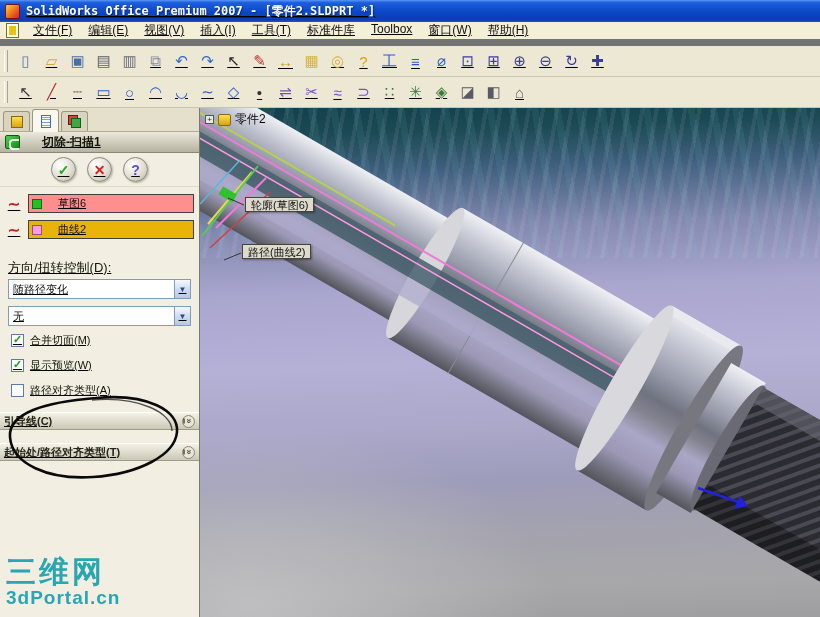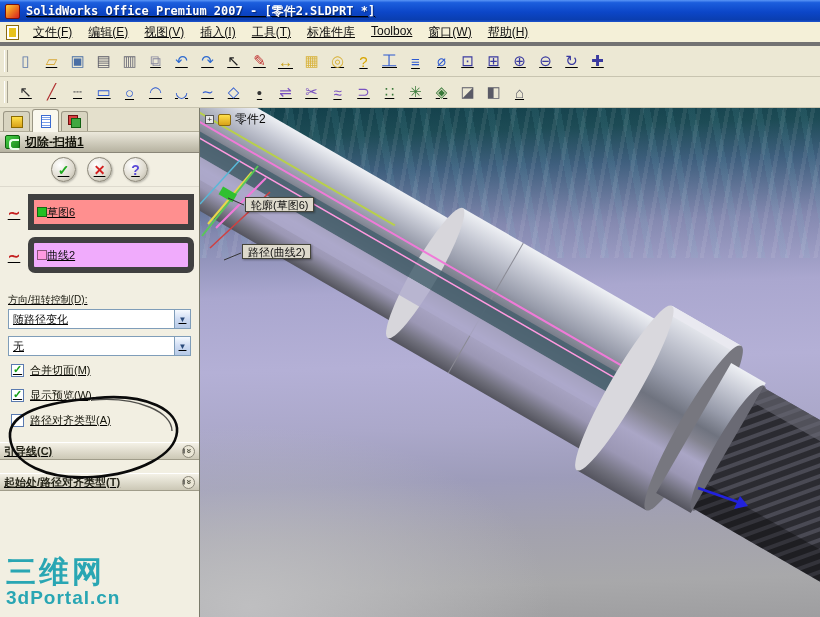--- a/index.html
+++ b/index.html
@@ -9,21 +9,21 @@
 
   
   .titlebar { height:22px; background:linear-gradient(180deg,#5a96f6 0%,#1c5edd 12%,#0c46c8 55%,#0a3eb0 90%,#1f55cf 100%);
     display:flex; align-items:center; gap:6px; padding:0 5px; color:#fff;
     font-family:"DejaVu Sans Mono", monospace; font-size:12px; font-weight:bold; }
   .app-icon { width:15px; height:15px; border-radius:2px; background:linear-gradient(135deg,#ffd23a 0%,#f08020 45%,#d82020 100%);
     border:1px solid #7a1010; flex:0 0 auto; }
   .title-text { white-space:nowrap; text-shadow:1px 1px 1px rgba(0,0,0,.4); }
 
   
-  .menubar { height:24px; background:#f4f0d8; border-bottom:4px solid #737373; display:flex; align-items:center; padding-left:4px; font-size:12px; color:#111; }
+  .menubar { height:24px; background:#f4f0d8; border-bottom:7px solid #737373; display:flex; align-items:center; padding-left:4px; font-size:12px; color:#111; }
   .menu-doc-icon { width:13px; height:15px; background:#fff; border:1px solid #8a6a10; margin:0 6px 0 2px; position:relative; }
   .menu-doc-icon::after { content:""; position:absolute; inset:2px; background:#e8c21a; }
   .menu-item { padding:3px 8px; cursor:default; }
 
   
   .toolbar { height:31px; background:#ece8d4; border-bottom:1px solid #c8c4b0; display:flex; align-items:center; padding:0 2px; }
   .tb-handle { width:4px; height:22px; margin:0 5px 0 2px; border-left:1px solid #fff; border-right:1px solid #a8a494; }
   .tb-icon { width:25px; height:24px; display:flex; align-items:center; justify-content:center; font-size:15px; border:1px solid transparent; border-radius:2px; cursor:default; }
 
   
@@ -34,44 +34,44 @@
   .pm-tabs { height:24px; background:#e4e0cc; border-bottom:1px solid #b0ac98; display:flex; align-items:flex-end; padding-left:3px; gap:2px; }
   .pm-tab { width:27px; height:20px; border:1px solid #9a9684; border-bottom:none; border-radius:3px 3px 0 0; background:#d8d4c0; display:flex; align-items:center; justify-content:center; }
   .pm-tab.active { background:#faf8ee; height:23px; margin-bottom:-1px; z-index:2; }
   .ti-feature { width:12px; height:12px; background:linear-gradient(180deg,#ffe04a,#d8a21a); border:1px solid #8a6a00; }
   .ti-doc { width:10px; height:13px; background:#fff; border:1px solid #3a6ad0;
     background-image:repeating-linear-gradient(180deg,#7aa0e8 0 1px,transparent 1px 3px); background-position:0 3px; }
   .ti-config { position:relative; width:13px; height:13px; }
   .ti-config::before { content:""; position:absolute; left:0; top:0; width:8px; height:8px; background:#d84040; border:1px solid #701010; }
   .ti-config::after { content:""; position:absolute; right:0; bottom:0; width:8px; height:8px; background:#40a840; border:1px solid #106010; }
 
-  .pm-title { height:21px; background:linear-gradient(180deg,#ece9dc,#b6b2a0); border-bottom:1px solid #8a8678; display:flex; align-items:center; gap:5px; padding:0 5px; font-size:12px; font-weight:bold; color:#14140a; }
+  .pm-title { height:21px; background:linear-gradient(180deg,#ece9dc,#b6b2a0); border-bottom:1px solid #8a8678; display:flex; align-items:center; gap:22px; padding:0 5px; font-size:12px; font-weight:bold; color:#14140a; }
   .cut-sweep-icon { width:15px; height:14px; background:linear-gradient(135deg,#49d049,#1a8a1a); border:1px solid #0c5c0c; border-radius:2px; position:relative; }
   .cut-sweep-icon::after { content:""; position:absolute; left:3px; top:3px; width:8px; height:7px; border:2px solid #eaffea; border-right:none; border-radius:4px 0 0 4px; }
 
   .pm-actions { height:34px; display:flex; align-items:center; justify-content:center; gap:11px; border-bottom:1px solid #dedace; }
   .action-btn { width:25px; height:25px; border-radius:50%; border:1px solid #8a8678;
     background:radial-gradient(circle at 35% 30%, #ffffff, #dedace 60%, #b2ae9e); display:flex; align-items:center; justify-content:center; cursor:default; box-shadow:1px 1px 2px rgba(0,0,0,.25); }
   .action-glyph { font-size:14px; font-weight:bold; line-height:1; }
 
   .group-header { height:18px; background:linear-gradient(180deg,#f4f1e6,#ccc8b6); border-top:1px solid #fff; border-bottom:1px solid #a09c8a; display:flex; align-items:center; justify-content:space-between; padding:0 4px; font-size:11px; font-weight:bold; color:#26261a; }
   .chevron { width:13px; height:13px; border-radius:50%; border:1px solid #8a8678; background:#eae6d6; display:flex; align-items:center; justify-content:center; font-size:9px; color:#4a4a3a; }
   .chevron span { display:inline-block; }
   .chev-up span  { transform:rotate(90deg); }
   .chev-up span::after  { content:"\00AB"; }
   .chev-down span { transform:rotate(90deg); }
   .chev-down span::after { content:"\00BB"; }
 
   .group-body { padding:7px 5px 4px 5px; }
   .sel-row { display:flex; align-items:center; gap:5px; margin-bottom:7px; }
   .sel-icon { width:18px; text-align:center; color:#c42020; font-weight:bold; font-size:15px; line-height:1; }
-  .sel-field { flex:1; height:36px; border:6px solid #404040; display:flex; align-items:center; gap:0; padding:0 3px; font-size:11px; color:#101010; background:#fff; }
+  .sel-field { flex:1; height:19px; border:1px solid #404040; display:flex; align-items:center; gap:16px; padding:0 3px; font-size:11px; color:#101010; background:#fff; }
   .swatch { width:10px; height:10px; border:1px solid rgba(0,0,0,.45); flex:0 0 auto; }
 
-  .opt-label { font-size:10px; color:#14140a; margin:2px 0 2px 3px; }
+  .opt-label { font-size:13px; color:#14140a; margin:2px 0 2px 3px; }
   .combo { height:20px; border:1px solid #7f9db9; background:#fff; display:flex; align-items:center; margin:0 3px 7px 3px; font-size:11px; color:#101010; }
   .combo-value { flex:1; padding-left:4px; white-space:nowrap; overflow:hidden; }
   .combo-btn { width:16px; height:18px; border-left:1px solid #7f9db9; background:linear-gradient(180deg,#f6faff,#cfdcf3 50%,#b6c9e6); display:flex; align-items:center; justify-content:center; font-size:8px; color:#2a4a7a; }
   .combo-btn::after { content:"\25BC"; }
 
   .cb-row { display:flex; align-items:center; gap:6px; margin:5px 0 10px 6px; font-size:11px; color:#14140a; cursor:default; }
   .cb-box { width:13px; height:13px; border:1px solid #5a7ab0; background:#fff; display:flex; align-items:center; justify-content:center; flex:0 0 auto; }
   .cb-check { color:#18a018; font-weight:bold; font-size:11px; margin-top:-2px; }
   .cb-check::after { content:"\2713"; }
 
@@ -222,21 +222,21 @@
 
       <div class="sel-row">
           <span class="sel-icon">∼</span>
           <div class="sel-field" style="background: rgb(255, 143, 143);">
             <span class="swatch" style="background: rgb(34, 192, 34);"></span>
             <span>草图6</span>
           </div>
         </div>
           <div class="sel-row">
           <span class="sel-icon">∼</span>
-          <div class="sel-field" style="background: #f0abfc; border-radius: 7px;">
+          <div class="sel-field" style="background: #eab308;">
             <span class="swatch" style="background: rgb(255, 154, 224);"></span>
             <span>曲线2</span>
           </div>
         </div>
         </div>
 
       <div class="group-body">
         <div class="opt-label">方向/扭转控制(D):</div>
         <div class="combo">
           <span class="combo-value">随路径变化</span>

